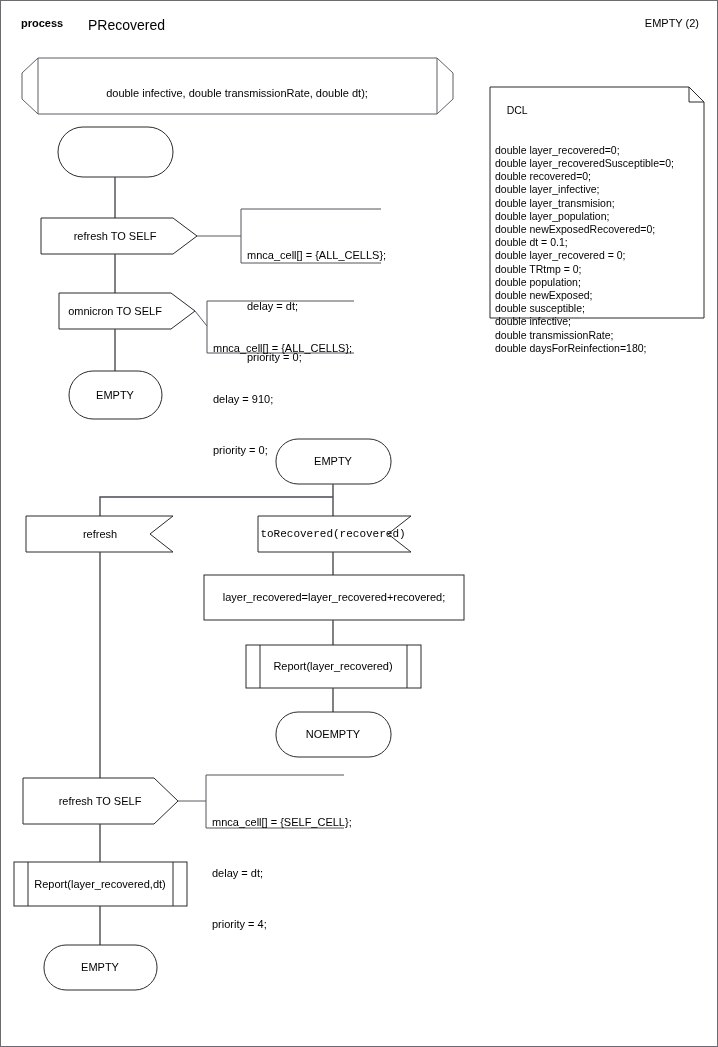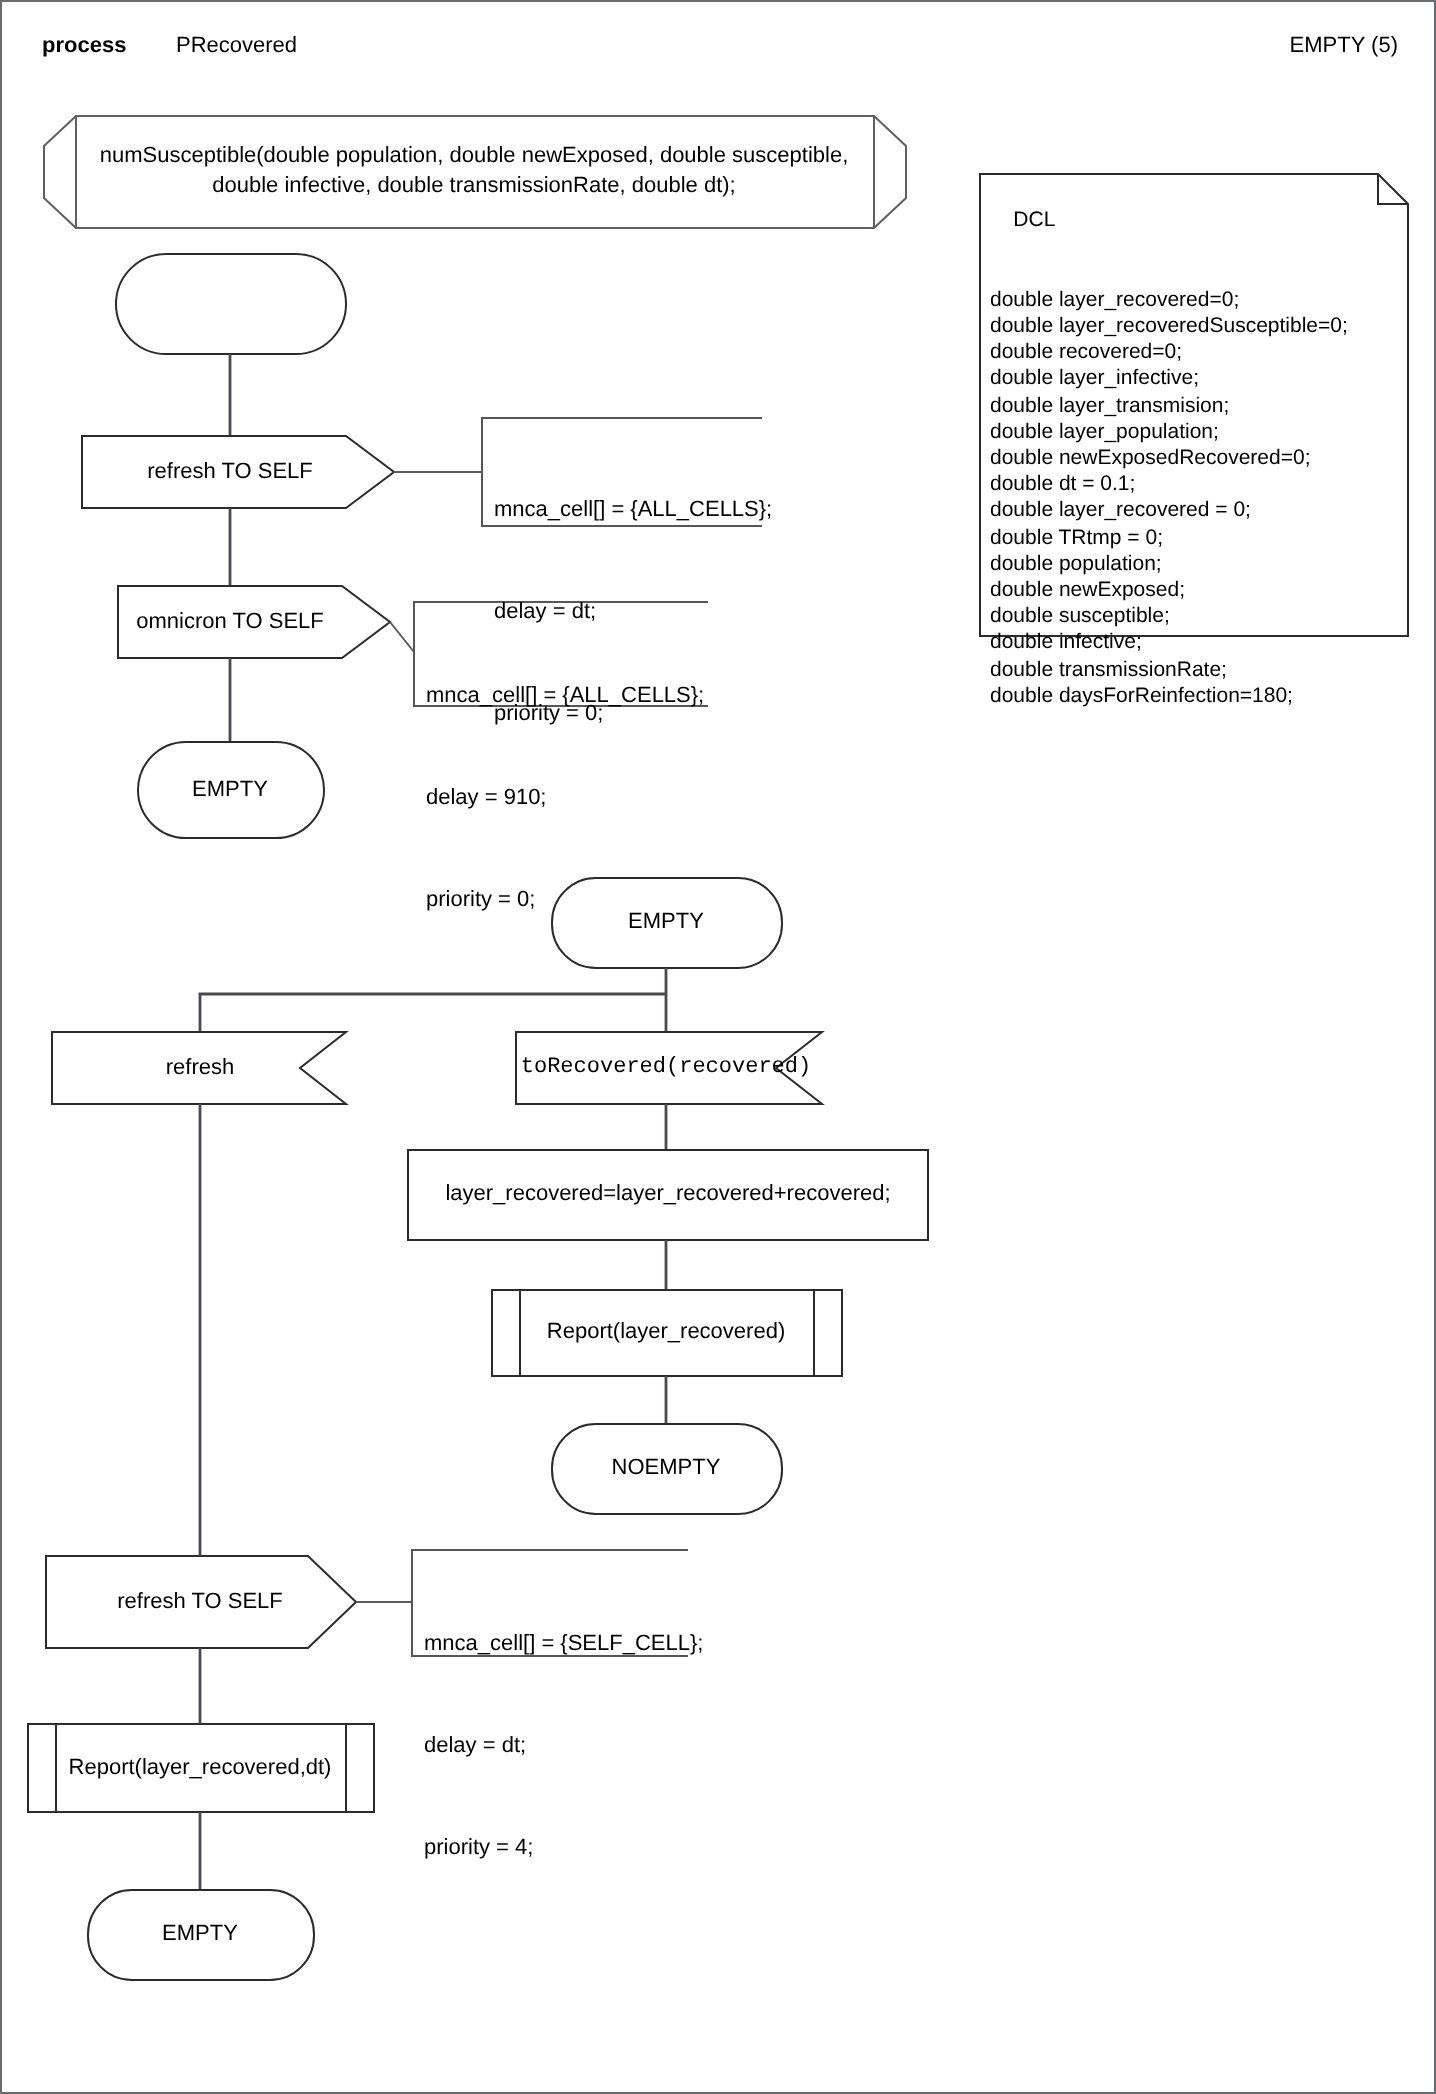--- a/index.html
+++ b/index.html
@@ -47,21 +47,21 @@
     font-size: 11px;
     font-weight: bold;
     color: #000;
     font-family: "Liberation Sans", sans-serif;
     white-space: pre;
   }
   .hdr-name {
     position: absolute;
     left: 87px;
     top: 16px;
-    font-size: 11px;
+    font-size: 14px;
     color: #000;
     font-family: "Liberation Sans", sans-serif;
     white-space: pre;
   }
   .hdr-right {
     position: absolute;
     right: 18px;
     top: 16px;
     font-size: 11px;
     color: #000;
@@ -93,21 +93,21 @@
   .conn-thin { stroke: #5a5a62; stroke-width: 1; fill: none; }
   .cmt-frame { fill: none; stroke: #55555c; stroke-width: 1; }
 </style>
 </head>
 <body>
 
 <div id="canvas">
 
   <div class="hdr-kw">process</div>
   <div class="hdr-name">PRecovered</div>
-  <div class="hdr-right">EMPTY (5)</div>
+  <div class="hdr-right">EMPTY (2)</div>
 
   <svg class="svg-layer" viewBox="0 0 718 1047" xmlns="http://www.w3.org/2000/svg">
 
     <g>
       <path class="shape-stroke-gray" d="M 37,57 L 436,57 L 452,72 L 452,98 L 436,113 L 37,113 L 21,98 L 21,72 Z"></path>
       <line x1="37" y1="57" x2="37" y2="113" stroke="#5f5f66" stroke-width="1"></line>
       <line x1="436" y1="57" x2="436" y2="113" stroke="#5f5f66" stroke-width="1"></line>
     </g>
 
     <g>
@@ -192,21 +192,20 @@
       <line x1="27" y1="861" x2="27" y2="905" stroke="#2b2b2b" stroke-width="1"></line>
       <line x1="172" y1="861" x2="172" y2="905" stroke="#2b2b2b" stroke-width="1"></line>
     </g>
     <line class="conn" x1="99" y1="905" x2="99" y2="944"></line>
 
     <g>
       <rect class="shape-stroke" x="43" y="944" width="113" height="45" rx="22" ry="22"></rect>
     </g>
   </svg>
 
-  <div class="txt center" style="left:236px; top:71px; width:400px;">numSusceptible(double population, double newExposed, double susceptible,</div>
   <div class="txt center" style="left:236px; top:86px; width:400px;">double infective, double transmissionRate, double dt);</div>
 
   <div class="dcl-text">
     <span>DCL</span><br>
     <span id="dcl-lines"><div>double layer_recovered=0;</div><div>double layer_recoveredSusceptible=0;</div><div>double recovered=0;</div><div>double layer_infective;</div><div>double layer_transmision;</div><div>double layer_population;</div><div>double newExposedRecovered=0;</div><div>double dt = 0.1;</div><div>double layer_recovered = 0;</div><div>double TRtmp = 0;</div><div>double population;</div><div>double newExposed;</div><div>double susceptible;</div><div>double infective;</div><div>double transmissionRate;</div><div>double daysForReinfection=180;</div></span>
   </div>
 
   <div class="txt center" style="left:114px; top:229px;">refresh TO SELF</div>
   <div class="txt center" style="left:114px; top:304px;">omnicron TO SELF</div>
   <div class="txt center" style="left:114px; top:388px;">EMPTY</div>

